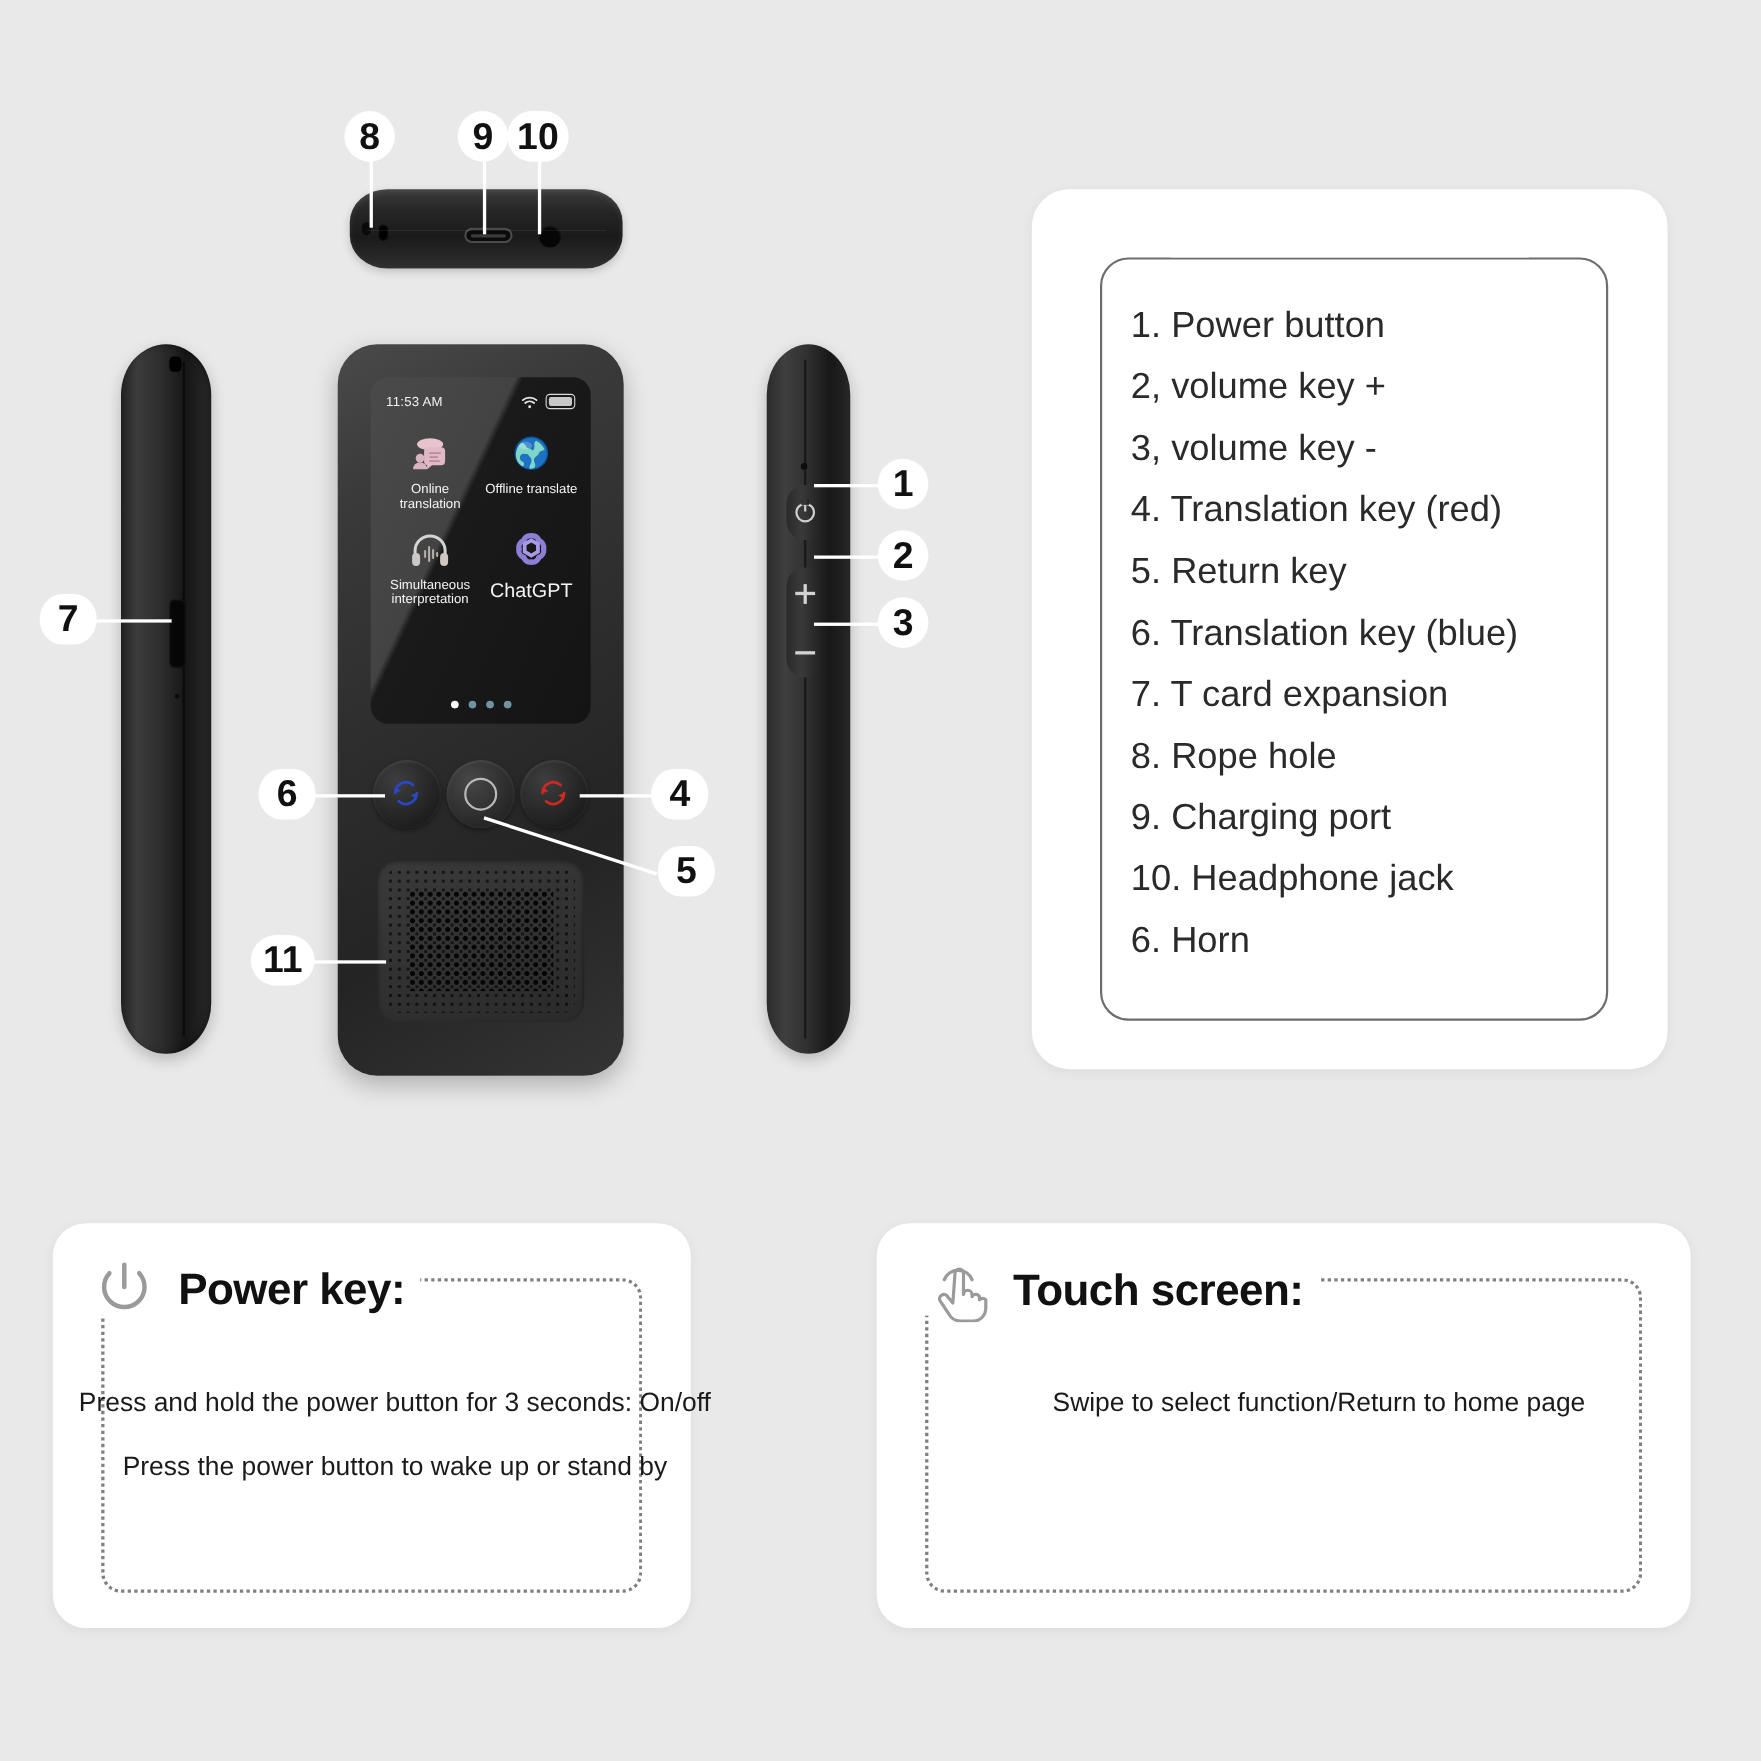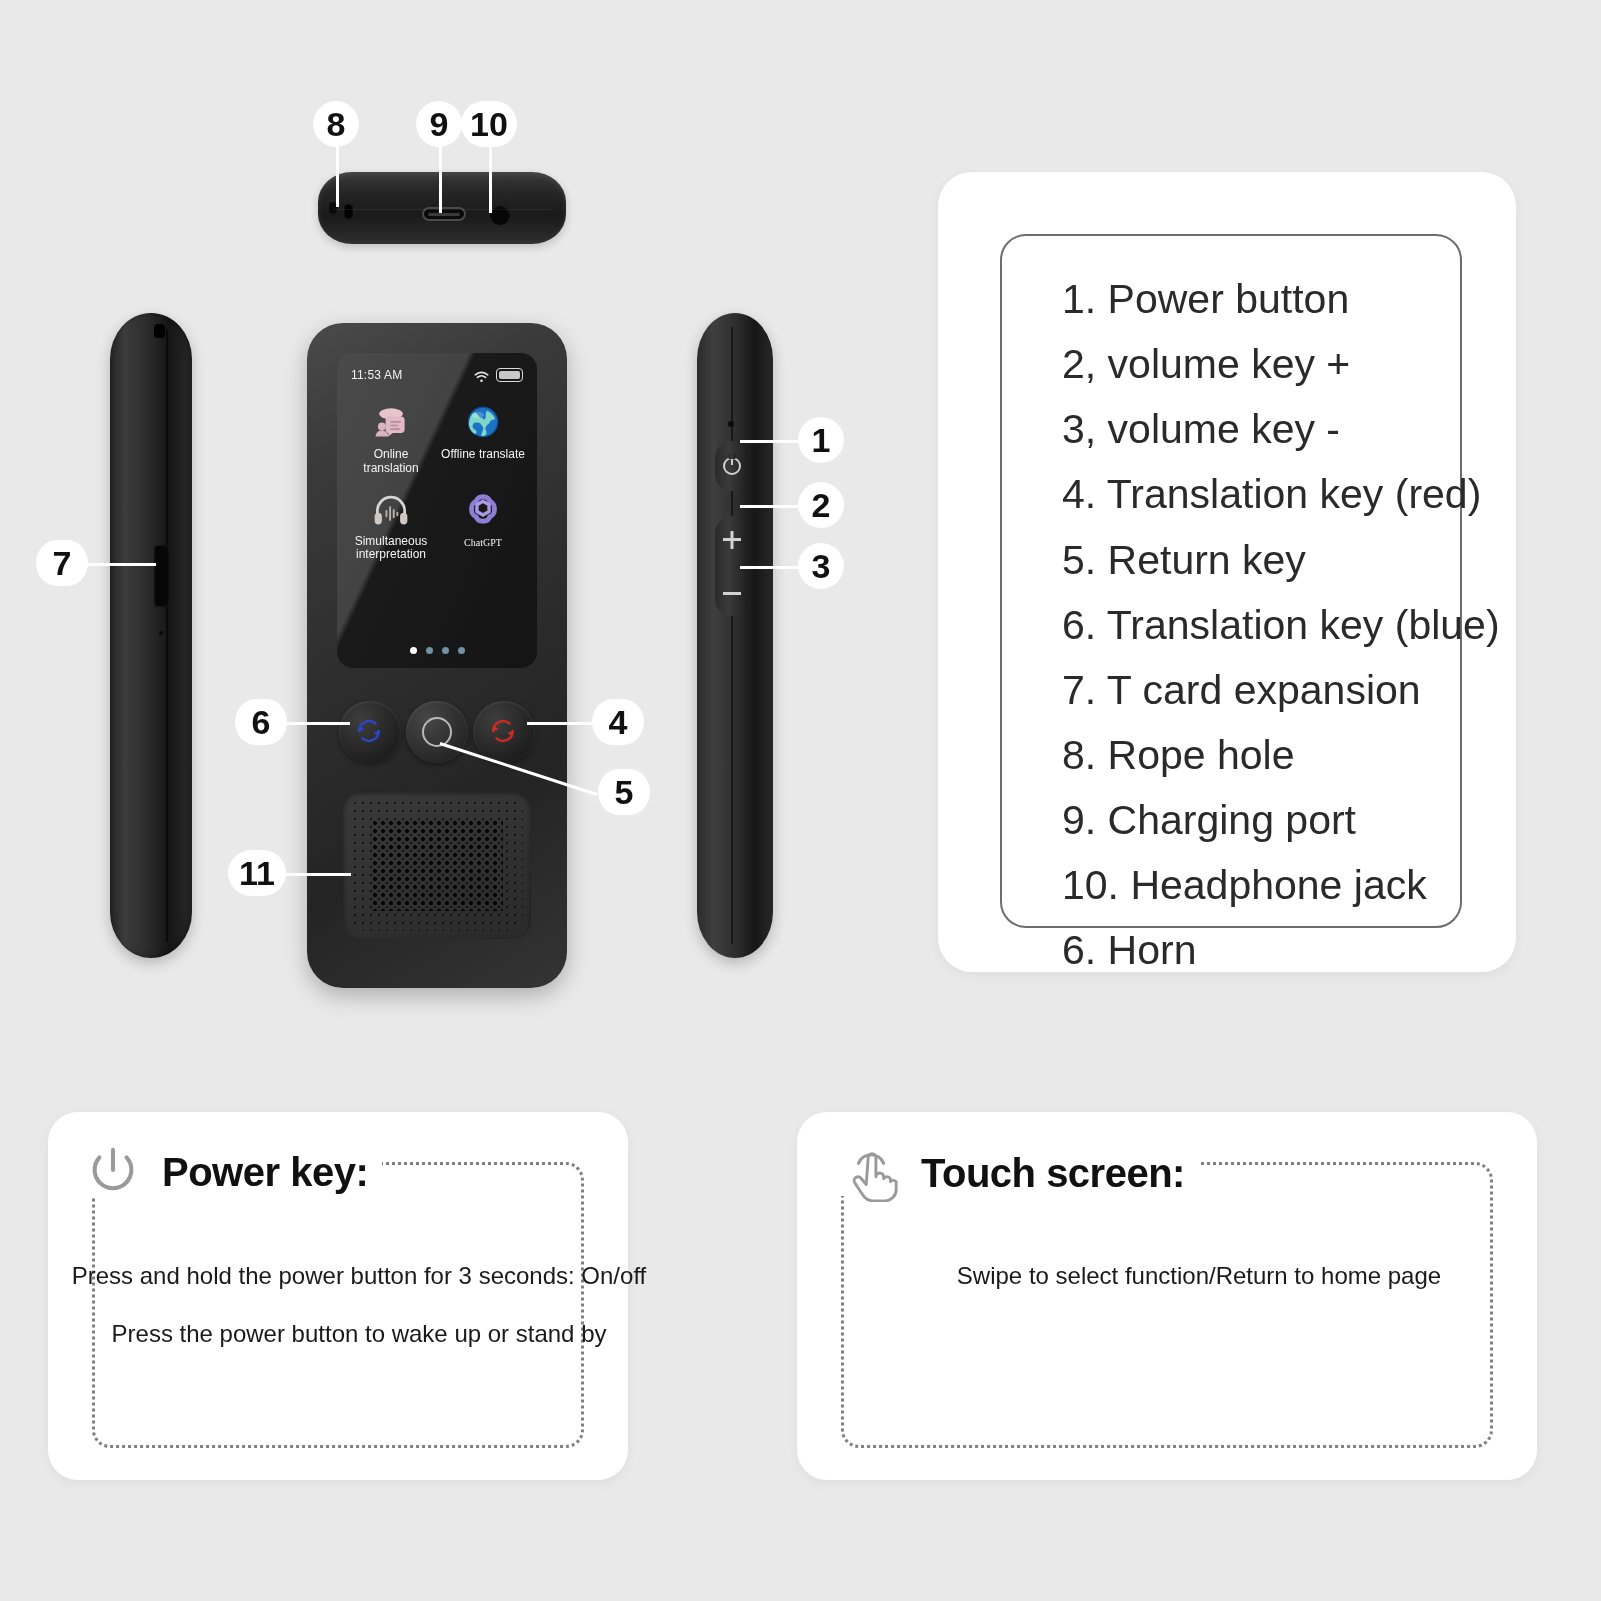--- a/index.html
+++ b/index.html
@@ -129,21 +129,21 @@
   .glyph-plus, .glyph-minus {
     position:absolute; left:50%; transform:translateX(-50%);
     width:18px; height:3px; background:#d2d2d2;
   }
   .glyph-plus { top:22px; }
   .glyph-plus::after { content:""; position:absolute; left:50%; top:-7.5px; transform:translateX(-50%); width:3px; height:18px; background:#d2d2d2; }
   .glyph-minus { top:76px; }
 
   
   .front {
-    position: absolute; left: 307px; top: 323px;
+    position: absolute; left: 307px; top: 313px;
     width: 260px; height: 665px;
     background: linear-gradient(150deg,#4a4a4a 0%,#3a3a3a 18%,#2e2e2e 45%,#242424 72%,#343434 100%);
     border-radius: 36px;
     box-shadow: 0 8px 22px rgba(0,0,0,0.25);
     z-index: 6;
   }
   .screen {
     position:absolute; left:30px; top:30px; width:200px; height:315px;
     background: linear-gradient(115deg,#4a4a4a 0%,#434343 38%,#1a1a1a 40%,#141414 100%);
     border-radius: 16px;
@@ -168,21 +168,21 @@
   .apps {
     position:absolute; left:0; right:0; top:48px;
     display:grid; grid-template-columns:1fr 1fr; row-gap:12px;
     padding: 0 8px;
   }
   .app { display:flex; flex-direction:column; align-items:center; }
   .app-ic { width:42px; height:42px; display:flex; align-items:center; justify-content:center; }
   .app-label {
     color:#f4f4f4; font-size:12px; text-align:center; margin-top:5px; line-height:1.15;
   }
-  .app-label.big { font-size:10px; margin-top:7px;font-family:Liberation Serif, serif; }
+  .app-label.big { font-size:18px; margin-top:7px; }
   .dots {
     position:absolute; left:0; right:0; bottom:14px;
     display:flex; justify-content:center; gap:9px;
   }
   .dot { width:7px; height:7px; border-radius:50%; background:#6f93a3; }
   .dot.active { background:#ffffff; }
 
   .btn-row {
     position:absolute; left:0; right:0; top:378px; height:62px;
   }
@@ -234,21 +234,21 @@
     border:2.5px solid #6d6d6d; border-radius:26px;
   }
   .frame-gap {
     position:absolute; top:48px; left:50%; transform:translateX(-50%);
     width: 326px; height: 14px; background:#ffffff; z-index:2;
   }
   .key-list {
     position:absolute; left:90px; top:104px; right:54px;
     display:flex; flex-direction:column; gap:18px; z-index:3;
   }
-  .key-item { font-size:41px; color:#2a2a2a; line-height:1.15; white-space:nowrap;margin-left:34px; }
+  .key-item { font-size:33px; color:#2a2a2a; line-height:1.15; white-space:nowrap; }
 
   
   .info-card {
     position:absolute; top:1112px; height:368px;
     background:#ffffff; border-radius:30px;
     box-shadow: 0 3px 12px rgba(0,0,0,0.05);
   }
   .info-card.left  { left:38px;  width:580px;margin-left:10px; }
   .info-card.right { left:797px; width:740px; }
   .info-frame {

